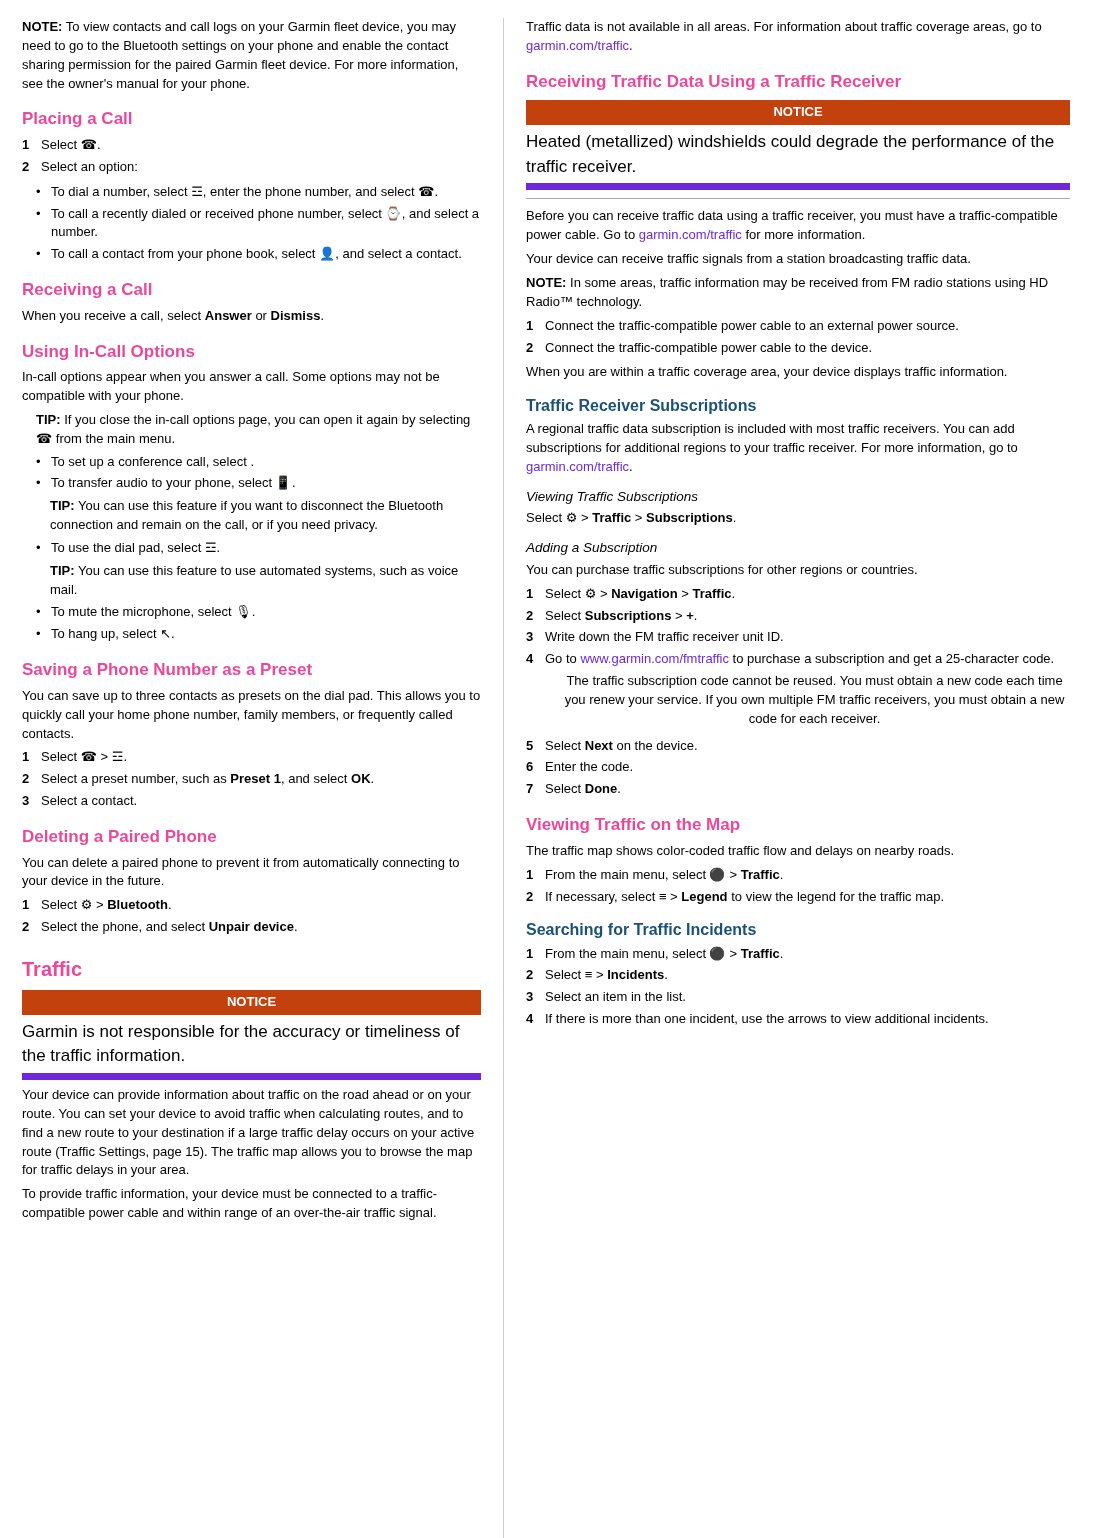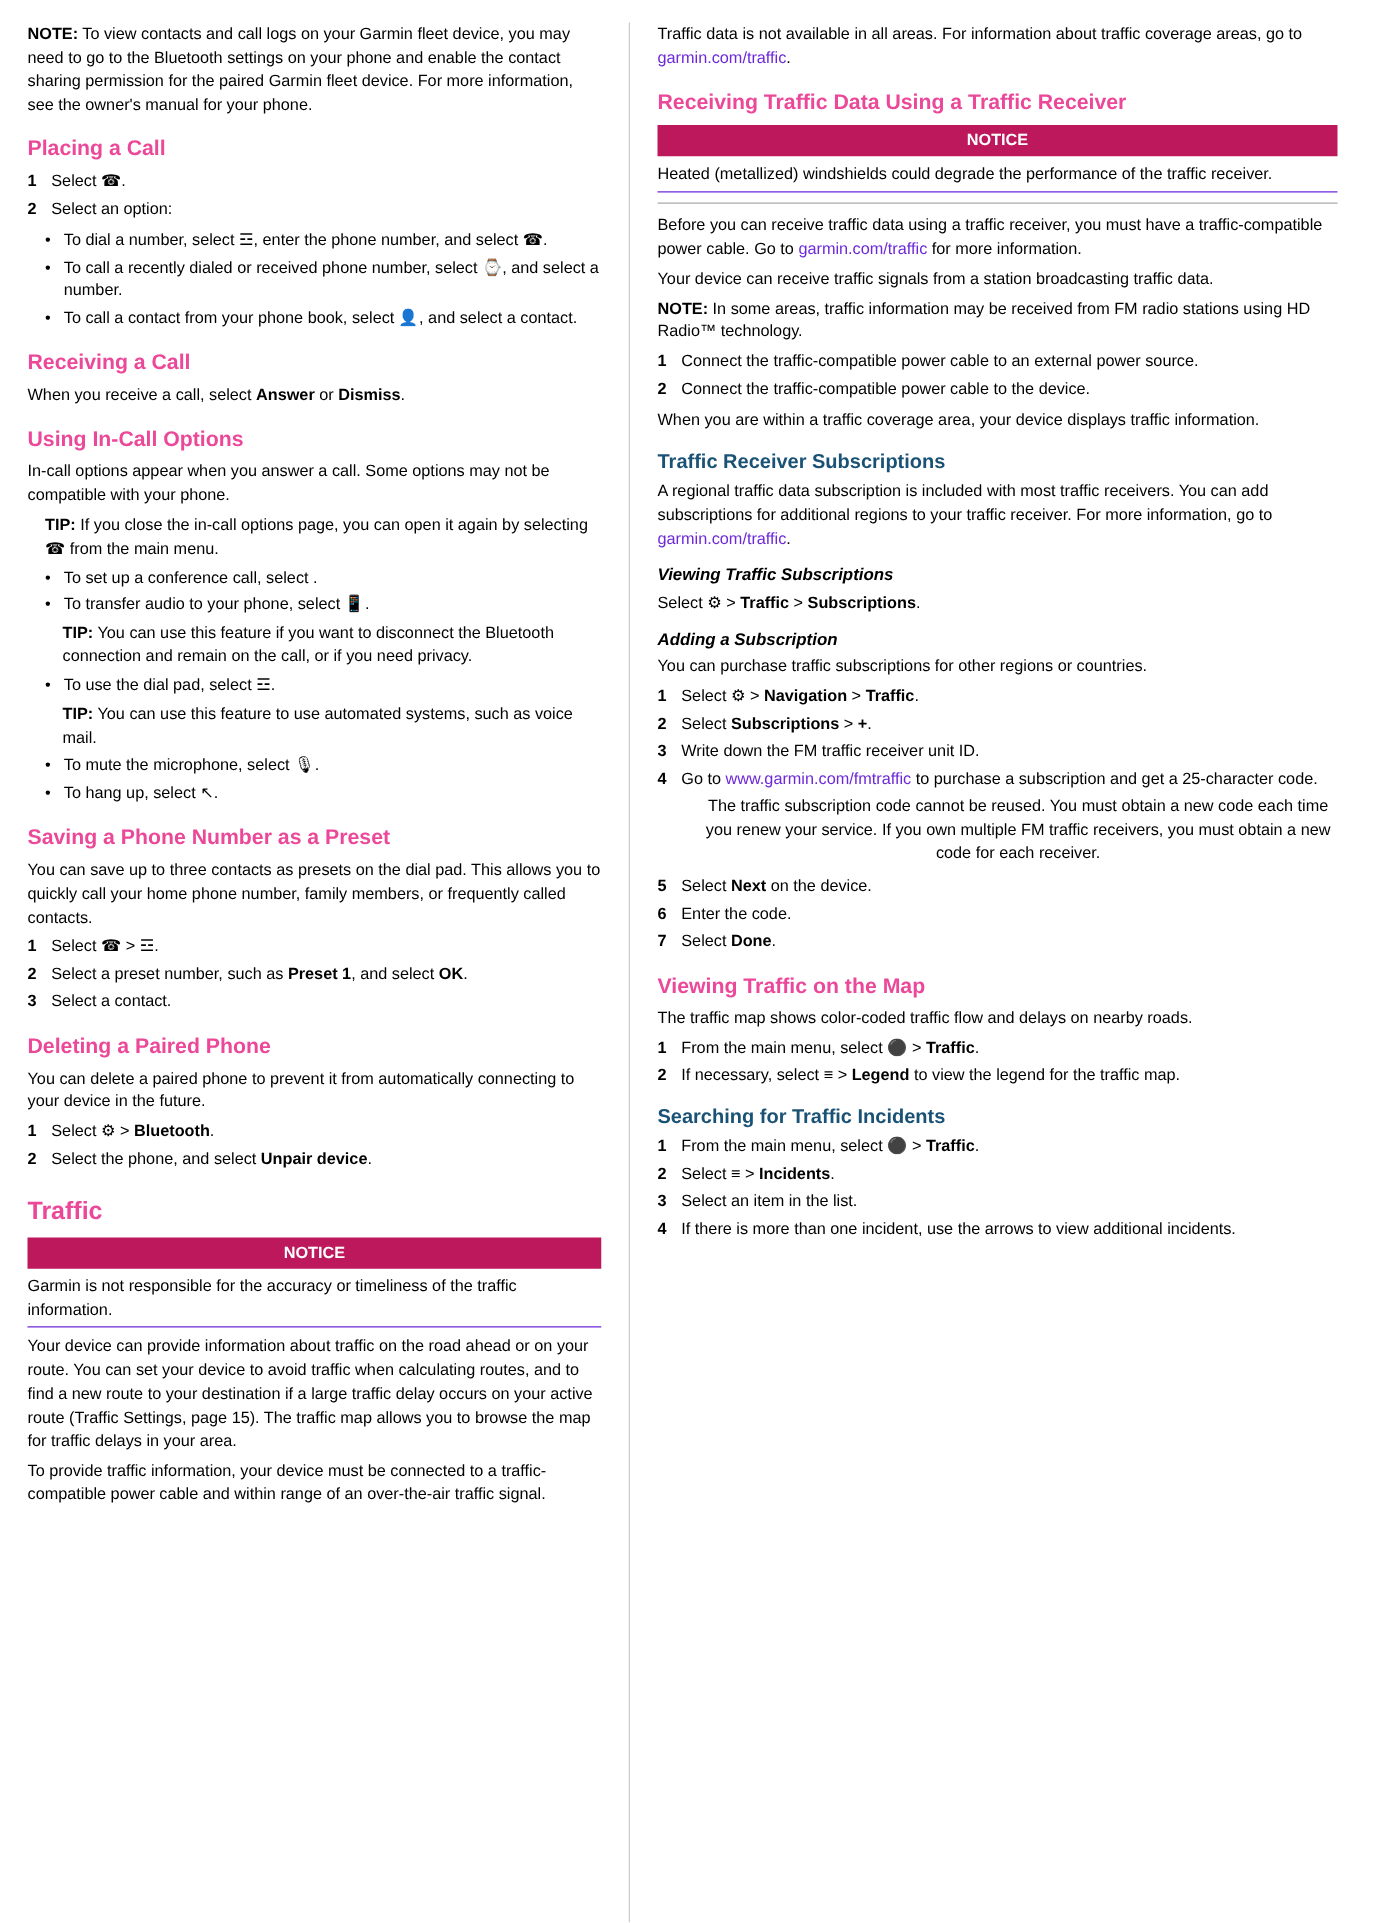--- a/index.html
+++ b/index.html
@@ -41,21 +41,21 @@
     }
     h3 {
       font-size: 16px;
       font-weight: bold;
       color: #1a5276;
       margin-top: 12px;
       margin-bottom: 3px;
     }
     h4 {
       font-size: 13.5px;
-      font-weight: bold;
+      font-weight: normal;
       font-style: italic;
       margin-top: 10px;
       margin-bottom: 3px;
     }
     p {
       margin-bottom: 5px;
       font-size: 13px;
     }
     .step-list {
       list-style: none;
@@ -87,32 +87,32 @@
       min-width: 10px;
     }
     .tip-block {
       margin: 4px 0 4px 14px;
       font-size: 13px;
     }
     .tip-block .tip-label {
       font-weight: bold;
     }
     .notice-box {
-      background: #be185d;
+      background: #c2410c;
       color: #fff;
       text-align: center;
       font-weight: bold;
       font-size: 13px;
       padding: 3px 0;
       margin: 6px 0 0 0;
     }
     .notice-content {
-      font-size: 13px;
+      font-size: 17px;
       padding: 5px 0 4px 0;
-      border-bottom: 1px solid #6d28d9;
+      border-bottom: 7px solid #6d28d9;
       margin-bottom: 6px;
     }
     .divider {
       border: none;
       border-top: 1px solid #aaa;
       margin: 8px 0;
     }
     a {
       color: #6d28d9;
       text-decoration: none;

